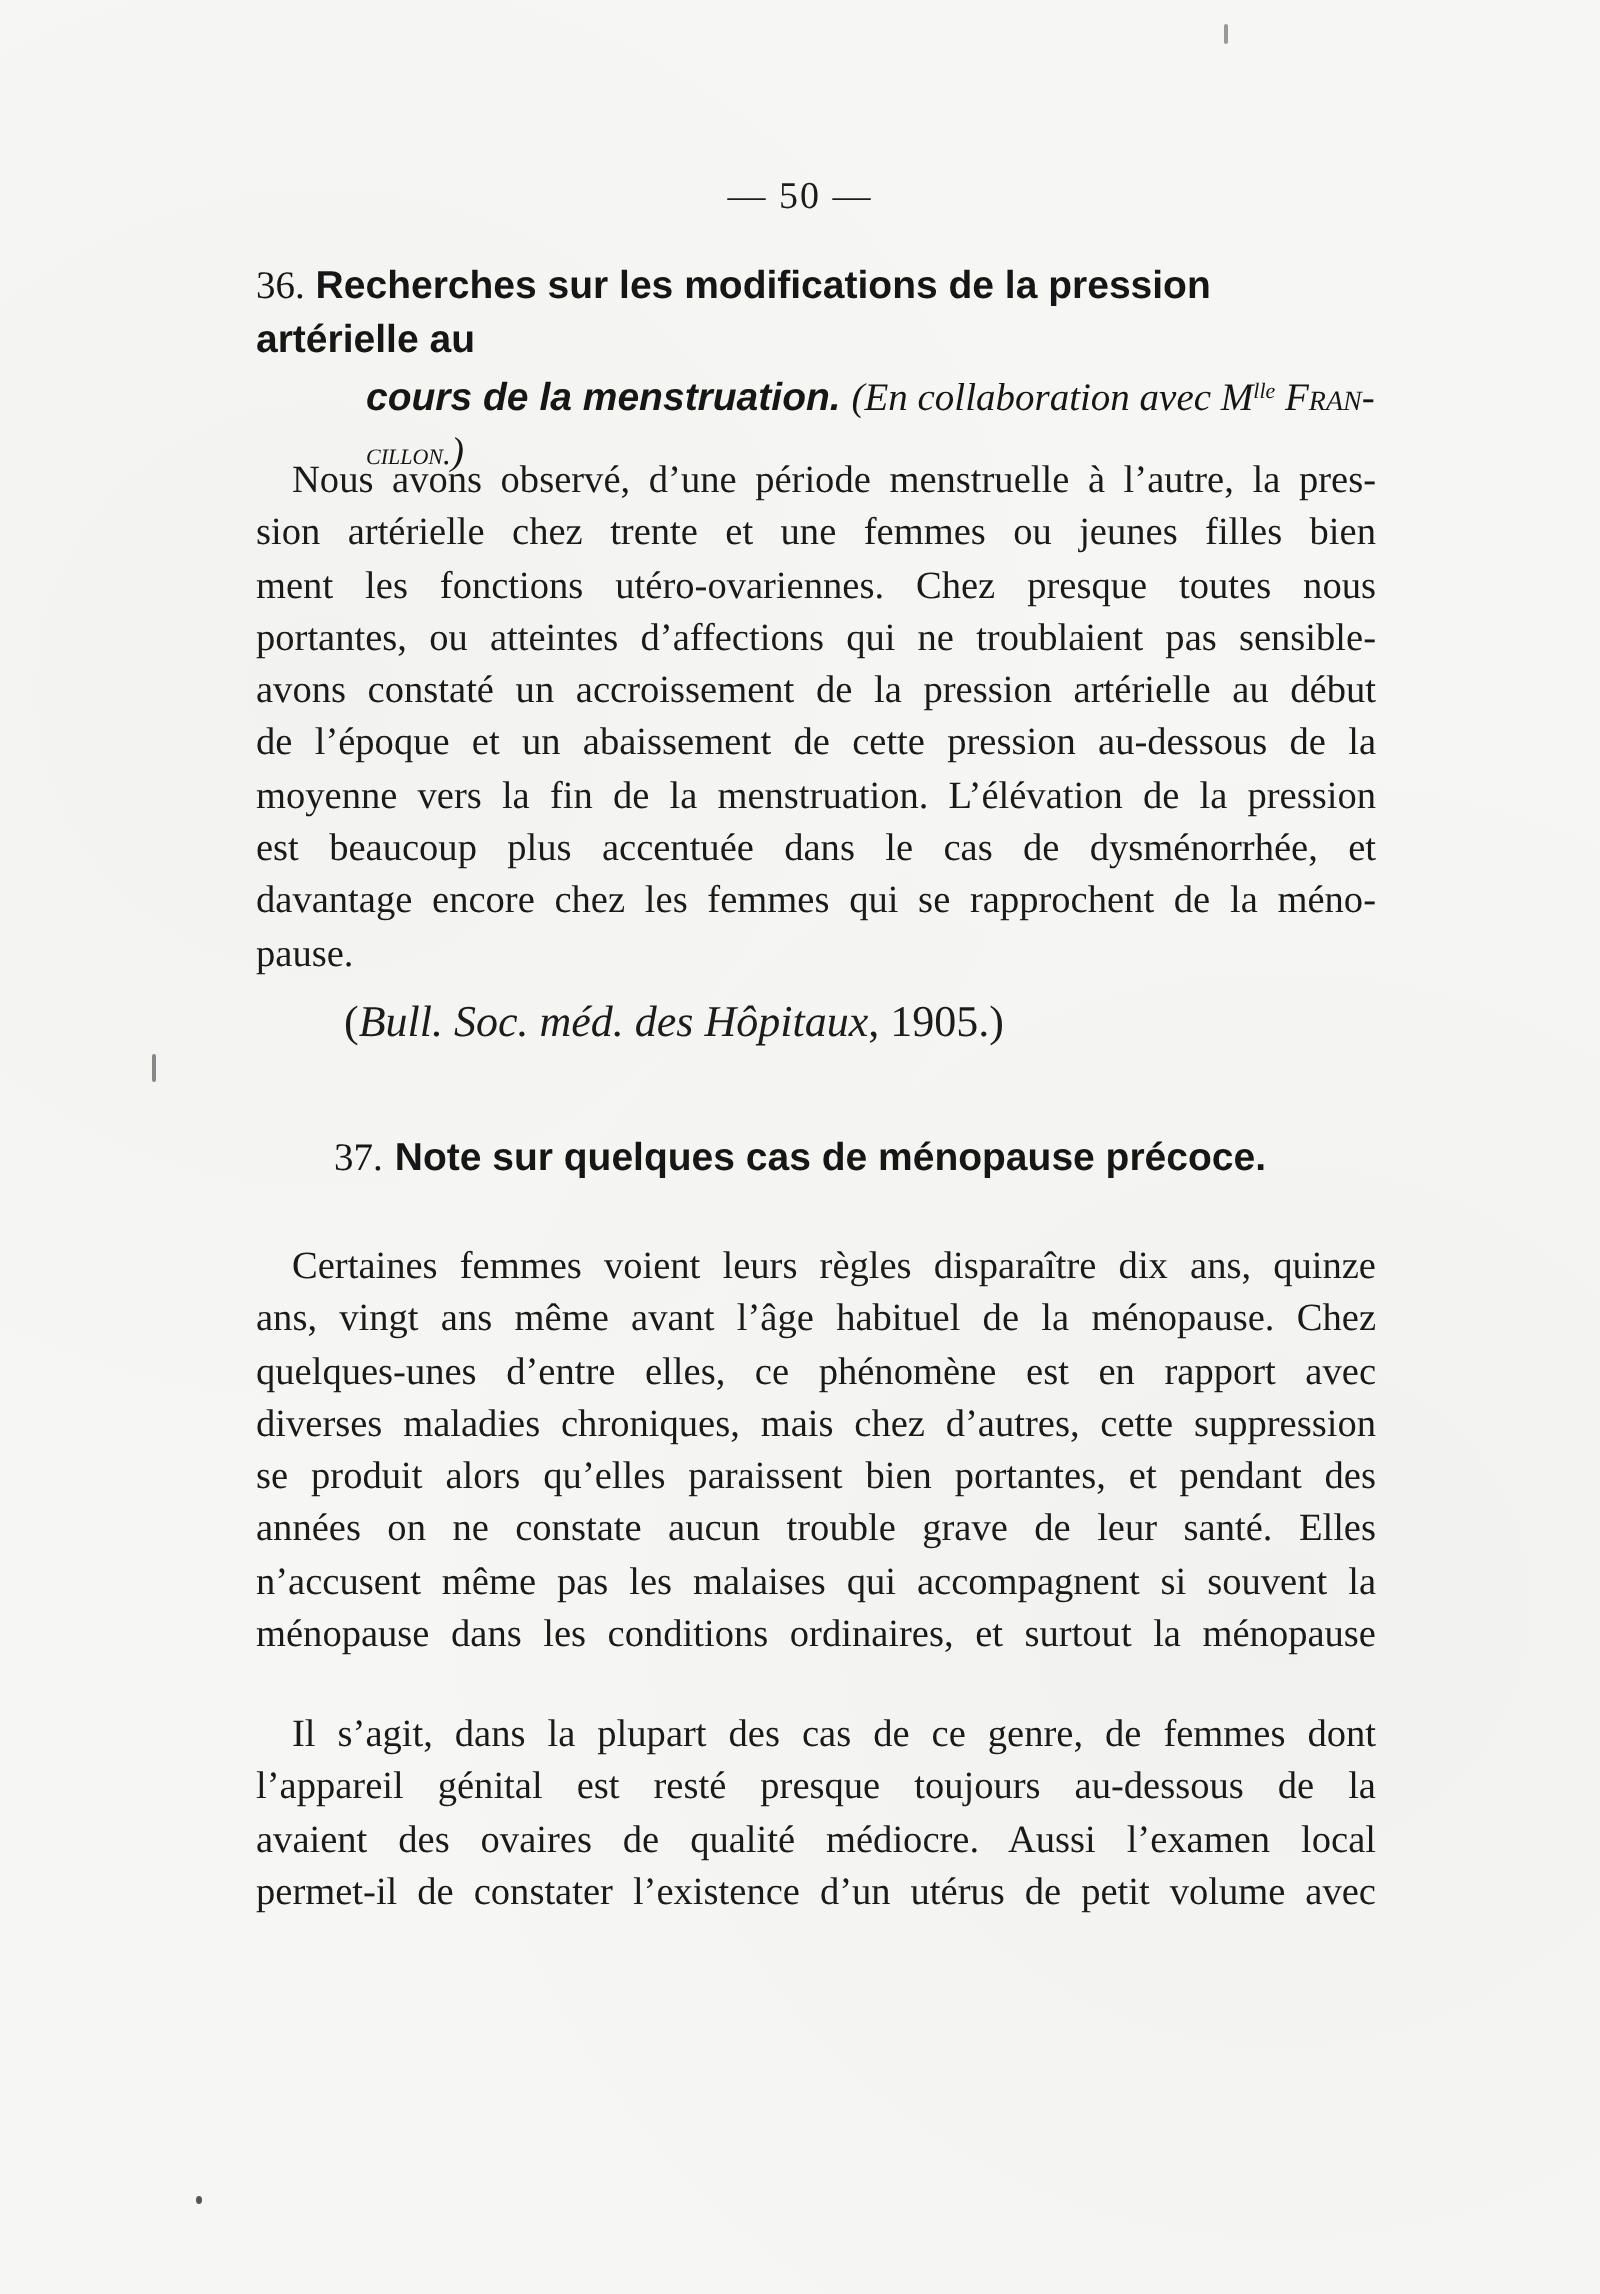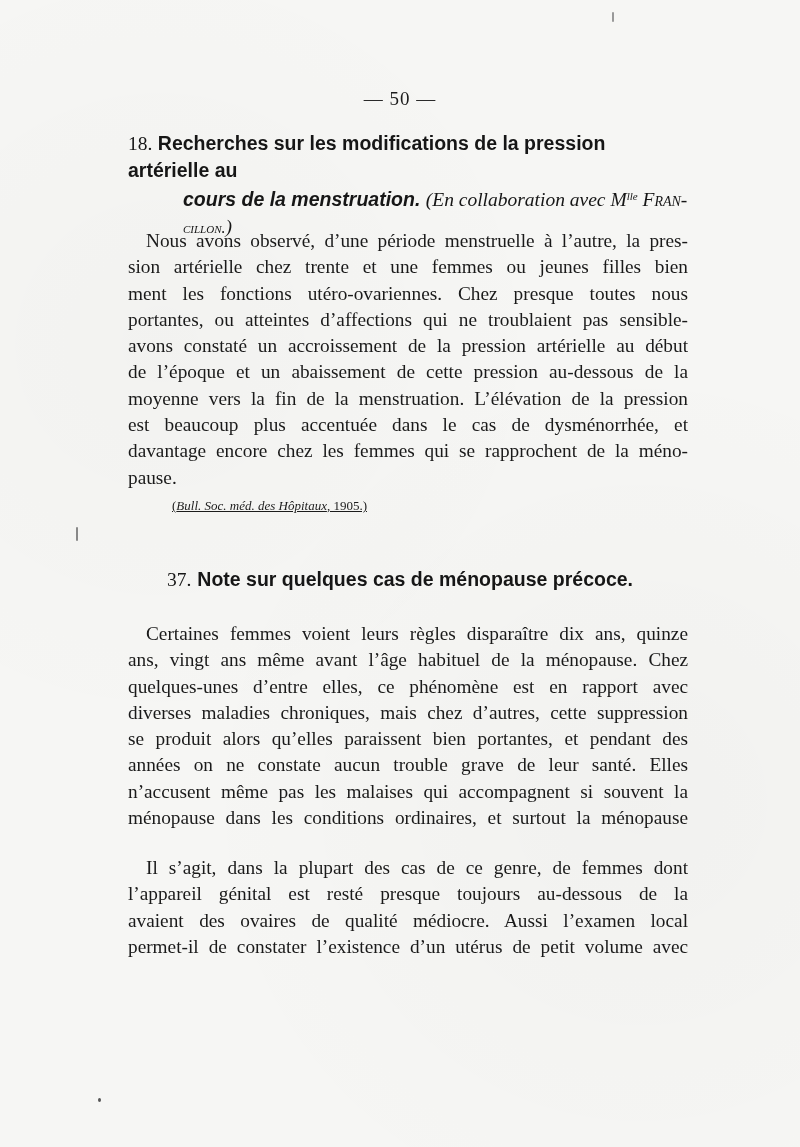--- a/index.html
+++ b/index.html
@@ -41,36 +41,36 @@
     font-family: "Liberation Serif", serif; font-size: 19.3px;
     line-height: 26.3px; text-align: justify; color: #1a1a1a;
     hyphens: manual;
   }
   .para .line { display: block; text-align: justify; text-align-last: justify; white-space: nowrap; }
   .para .line.last { text-align-last: left; }
   .para .line.first { padding-left: 18px; }
   .p1 { top: 228px; }
   .citation {
     position: absolute; left: 172px; top: 498px;
-    font-family: "Liberation Serif", serif; font-size: 13px; text-decoration: underline;
+    font-family: "Liberation Serif", serif; font-size: 22px;
   }
   .citation i { font-style: italic; }
   .p2 { top: 621px; }
   .p3 { top: 855px; }
   .speck { position: absolute; background: #555; border-radius: 50%; }
 </style>
 </head>
 <body>
 
 <div class="page">
 
   <div class="page-number">— 50 —</div>
 
   <div class="entry-heading h36">
-    <span class="num">18.</span>
+    <span class="num">36.</span>
     <span>Recherches sur les modifications de la pression artérielle au</span>
     <span class="indent">
       <span>cours de la menstruation.</span>
       <span class="collab"><span>(En collaboration avec M</span><sup>lle</sup> <span class="sc">Fran-</span></span>
     </span>
     <span class="indent"><span class="sc" style="font-size:16px">cillon.</span><span class="collab">)</span></span>
   </div>
 
   <div class="para p1">
     <span class="line first">Nous avons observé, d’une période menstruelle à l’autre, la pres-</span>

